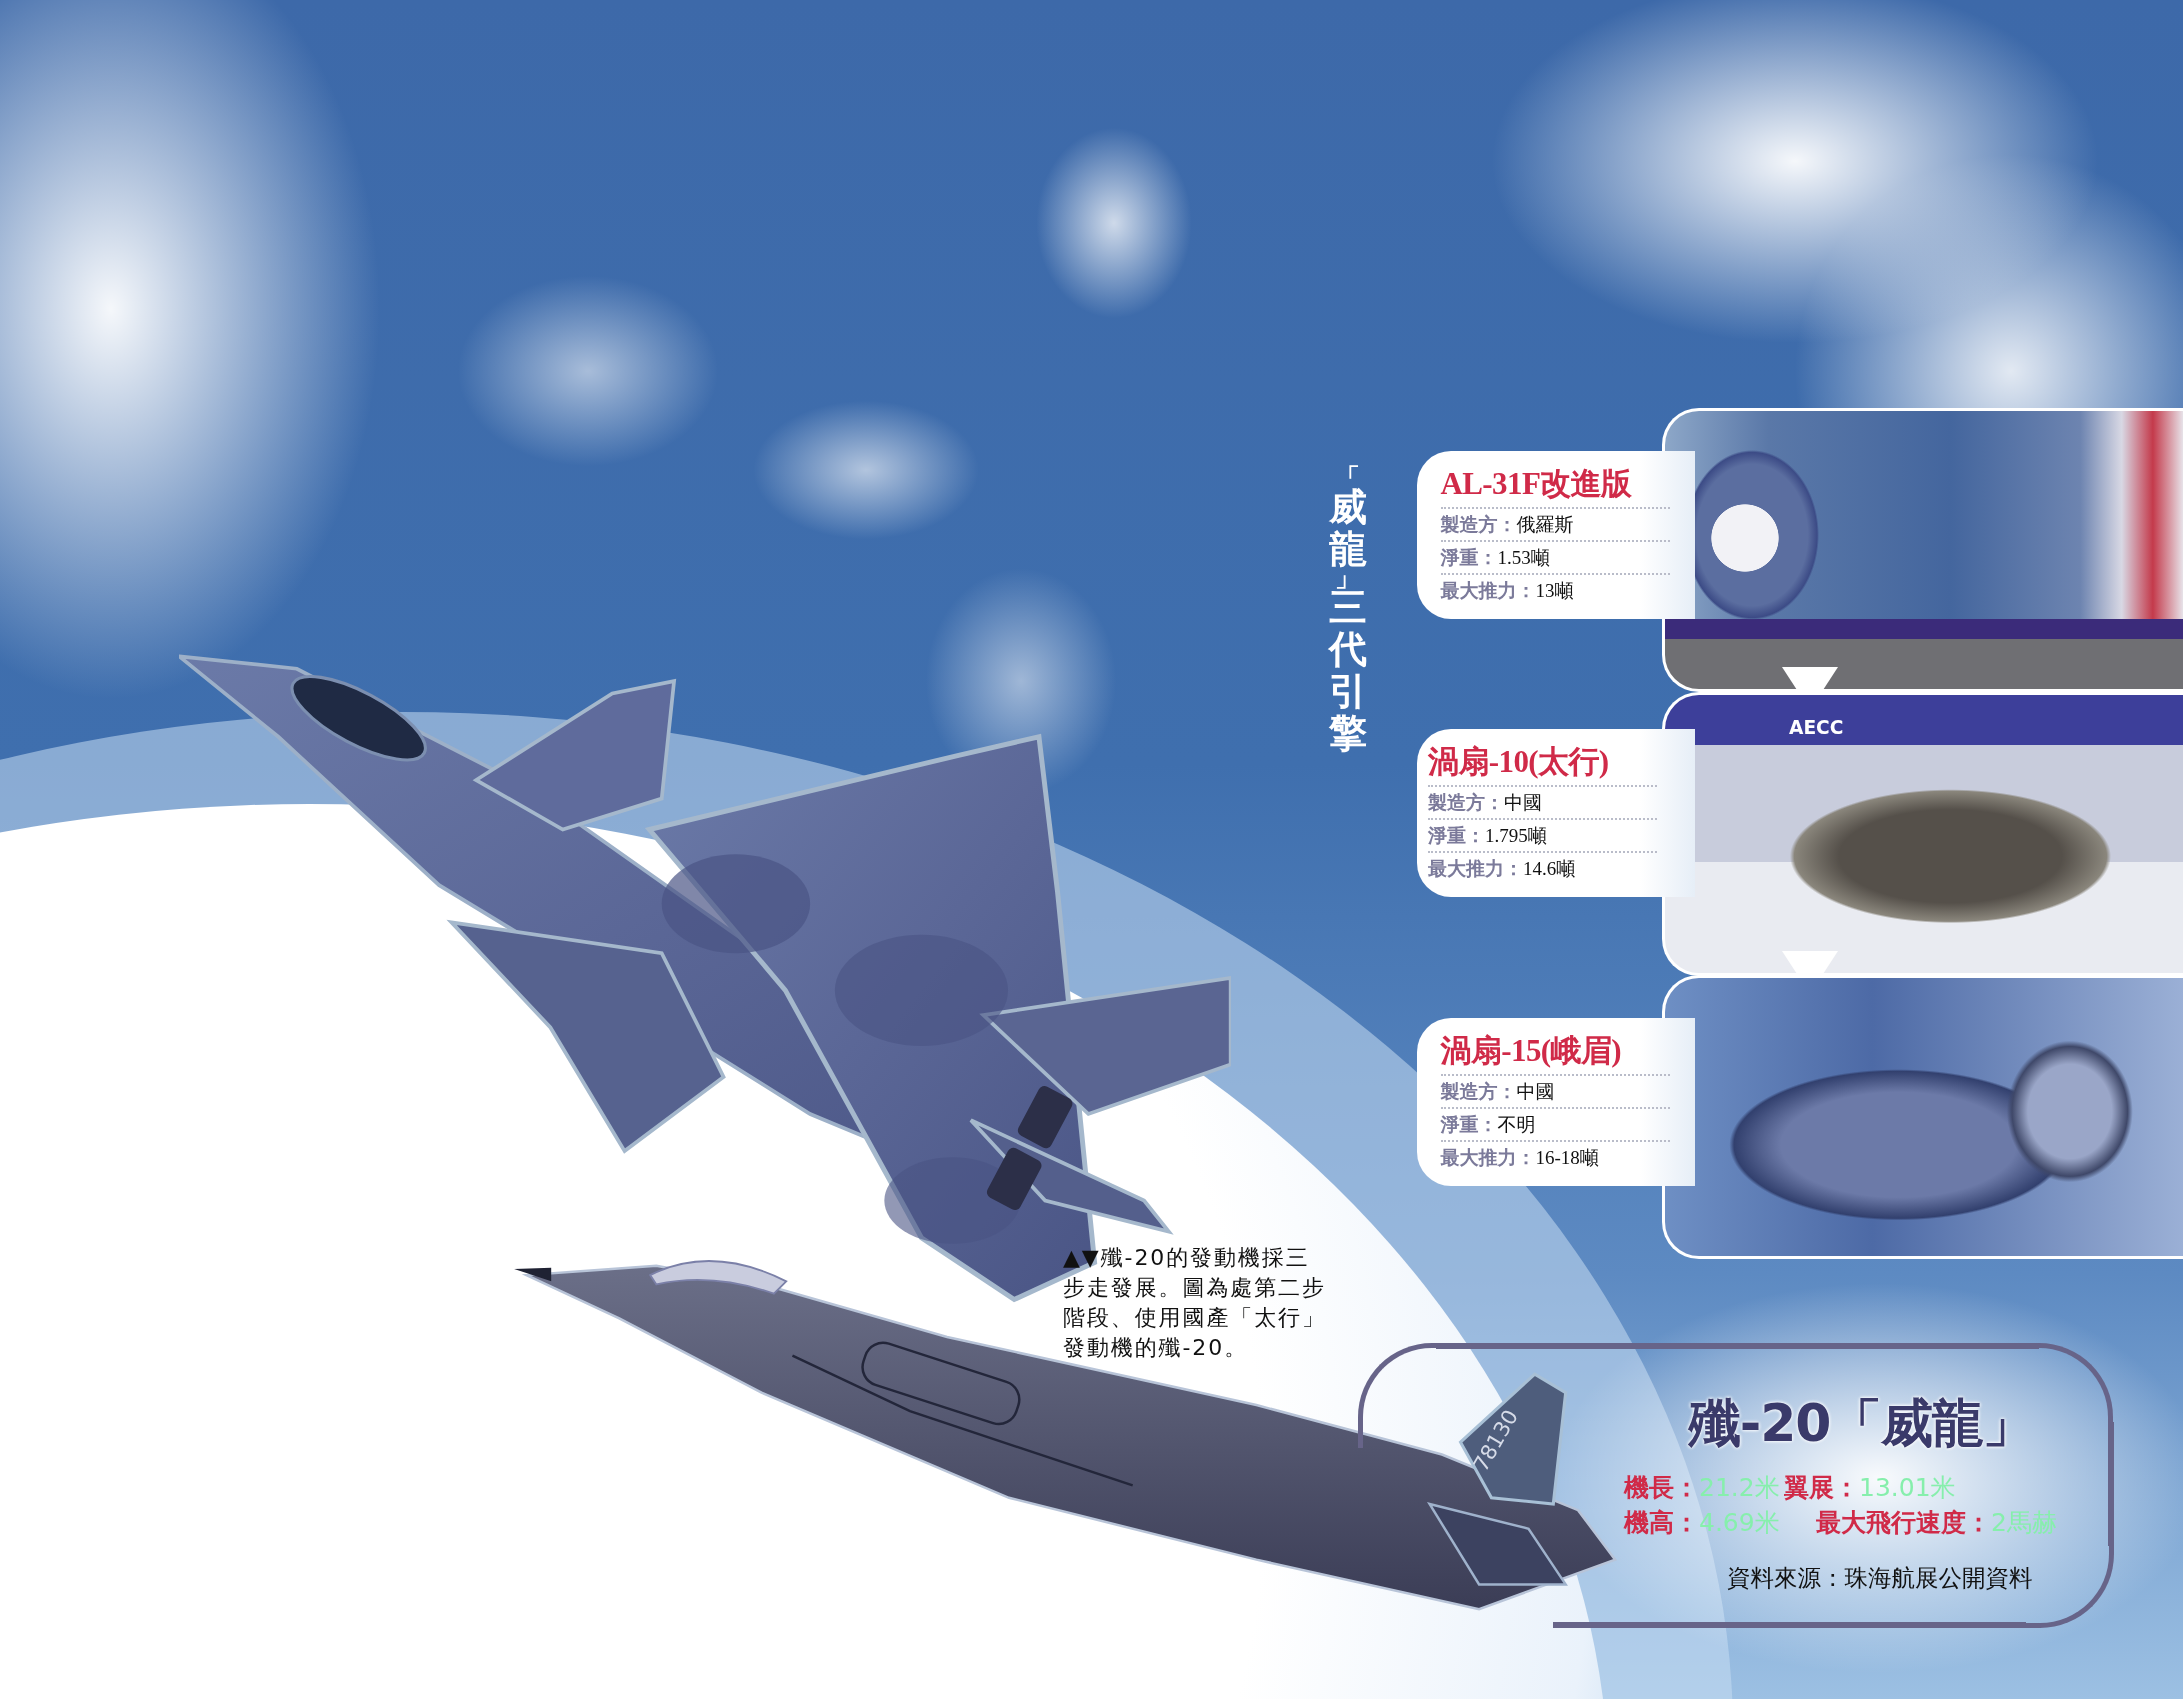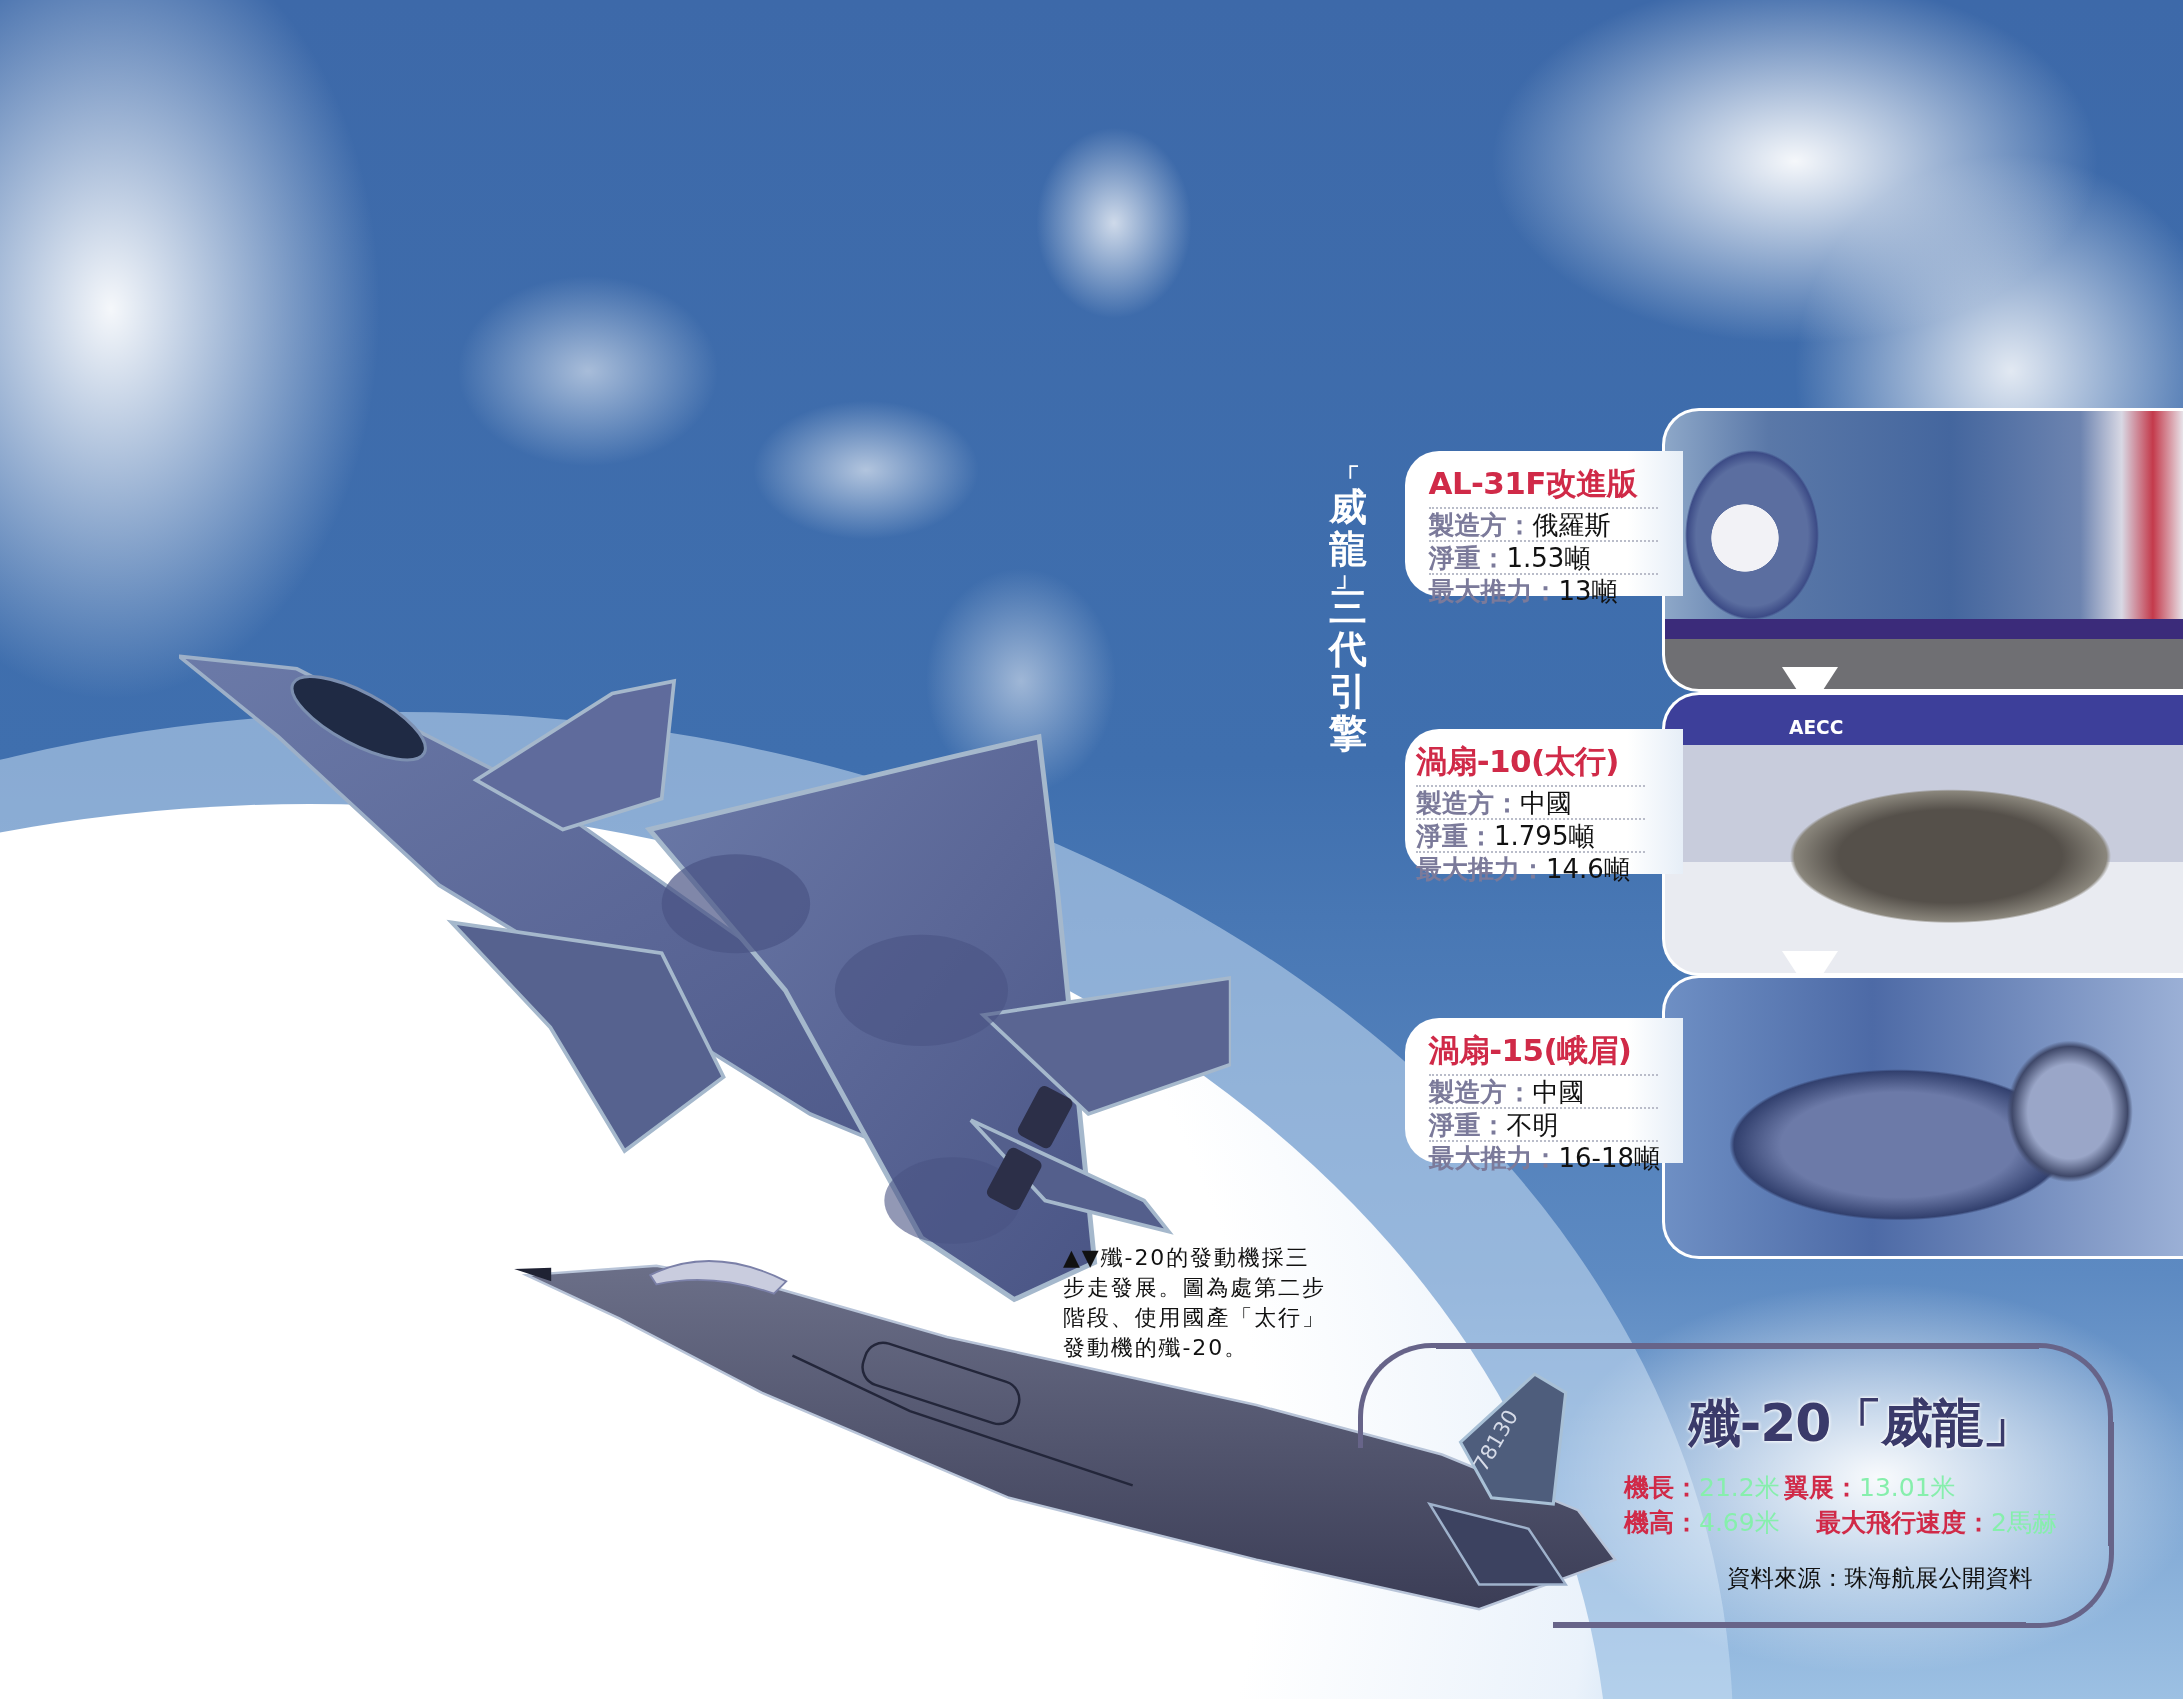--- a/index.html
+++ b/index.html
@@ -36,27 +36,27 @@
     color: #fff; font-weight: bold; font-size: 38px; line-height: 42px; text-align: center;
     font-family: "DejaVu Sans", sans-serif; }
   .vtitle .ch { display: block; }
   .vtitle .br { font-size: 25px; line-height: 16px; }
 
   
   .engine { position: absolute; left: 1405px; width: 779px; }
   .engine .photo { position: absolute; left: 257px; top: 0; width: 522px; height: 284px;
     border: 3.1px solid #fff; border-right: none; border-radius: 37px 0 0 37px; overflow: hidden;
     box-sizing: border-box; }
-  .engine .info { position: absolute; left: 0; width: 278px; height: 145px;
+  .engine .info { position: absolute; left: 12px; width: 278px; height: 168px;
     background: linear-gradient(90deg, #ffffff 0%, #ffffff 80%, #e6eef7 100%);
-    border-radius: 34px 0 0 34px; box-sizing: border-box; padding: 13.6px 0 0 23.5px; }
+    border-radius: 34px 0 0 34px; box-sizing: border-box; padding: 13.6px 0 0 23.5px; font-family: Liberation Serif, serif; }
   .engine .name { color: #d02a48; font-weight: bold; font-size: 31px; line-height: 37px;
     letter-spacing: -0.6px; margin-bottom: 5px; white-space: nowrap; }
   .engine .row { border-top: 2.5px dotted #b9bcc9; width: 229px; padding: 2.5px 0 0 0;
-    font-size: 26px; line-height: 28.5px; white-space: nowrap; }
+    font-size: 19px; line-height: 28.5px; white-space: nowrap; }
   .engine .row .k { color: #7b7a9a; font-weight: bold; }
   .engine .row .v { color: #111; }
   .pointer { position: absolute; left: 377px; width: 0; height: 0;
     border-left: 28px solid transparent; border-right: 28px solid transparent; border-top: 43px solid #fff; }
 
   
   .p1 { background:
       radial-gradient(circle 34px at 80px 127px, #f2f2f6 0 98%, transparent 100%),
       radial-gradient(ellipse 93px 118px at 87px 124px, #5b6ea0 0 60%, #3c4b86 70%, transparent 72%),
       linear-gradient(180deg, rgba(0,0,0,0) 0 75%, #3b2b7a 75% 82%, #6f6f73 82% 100%),

